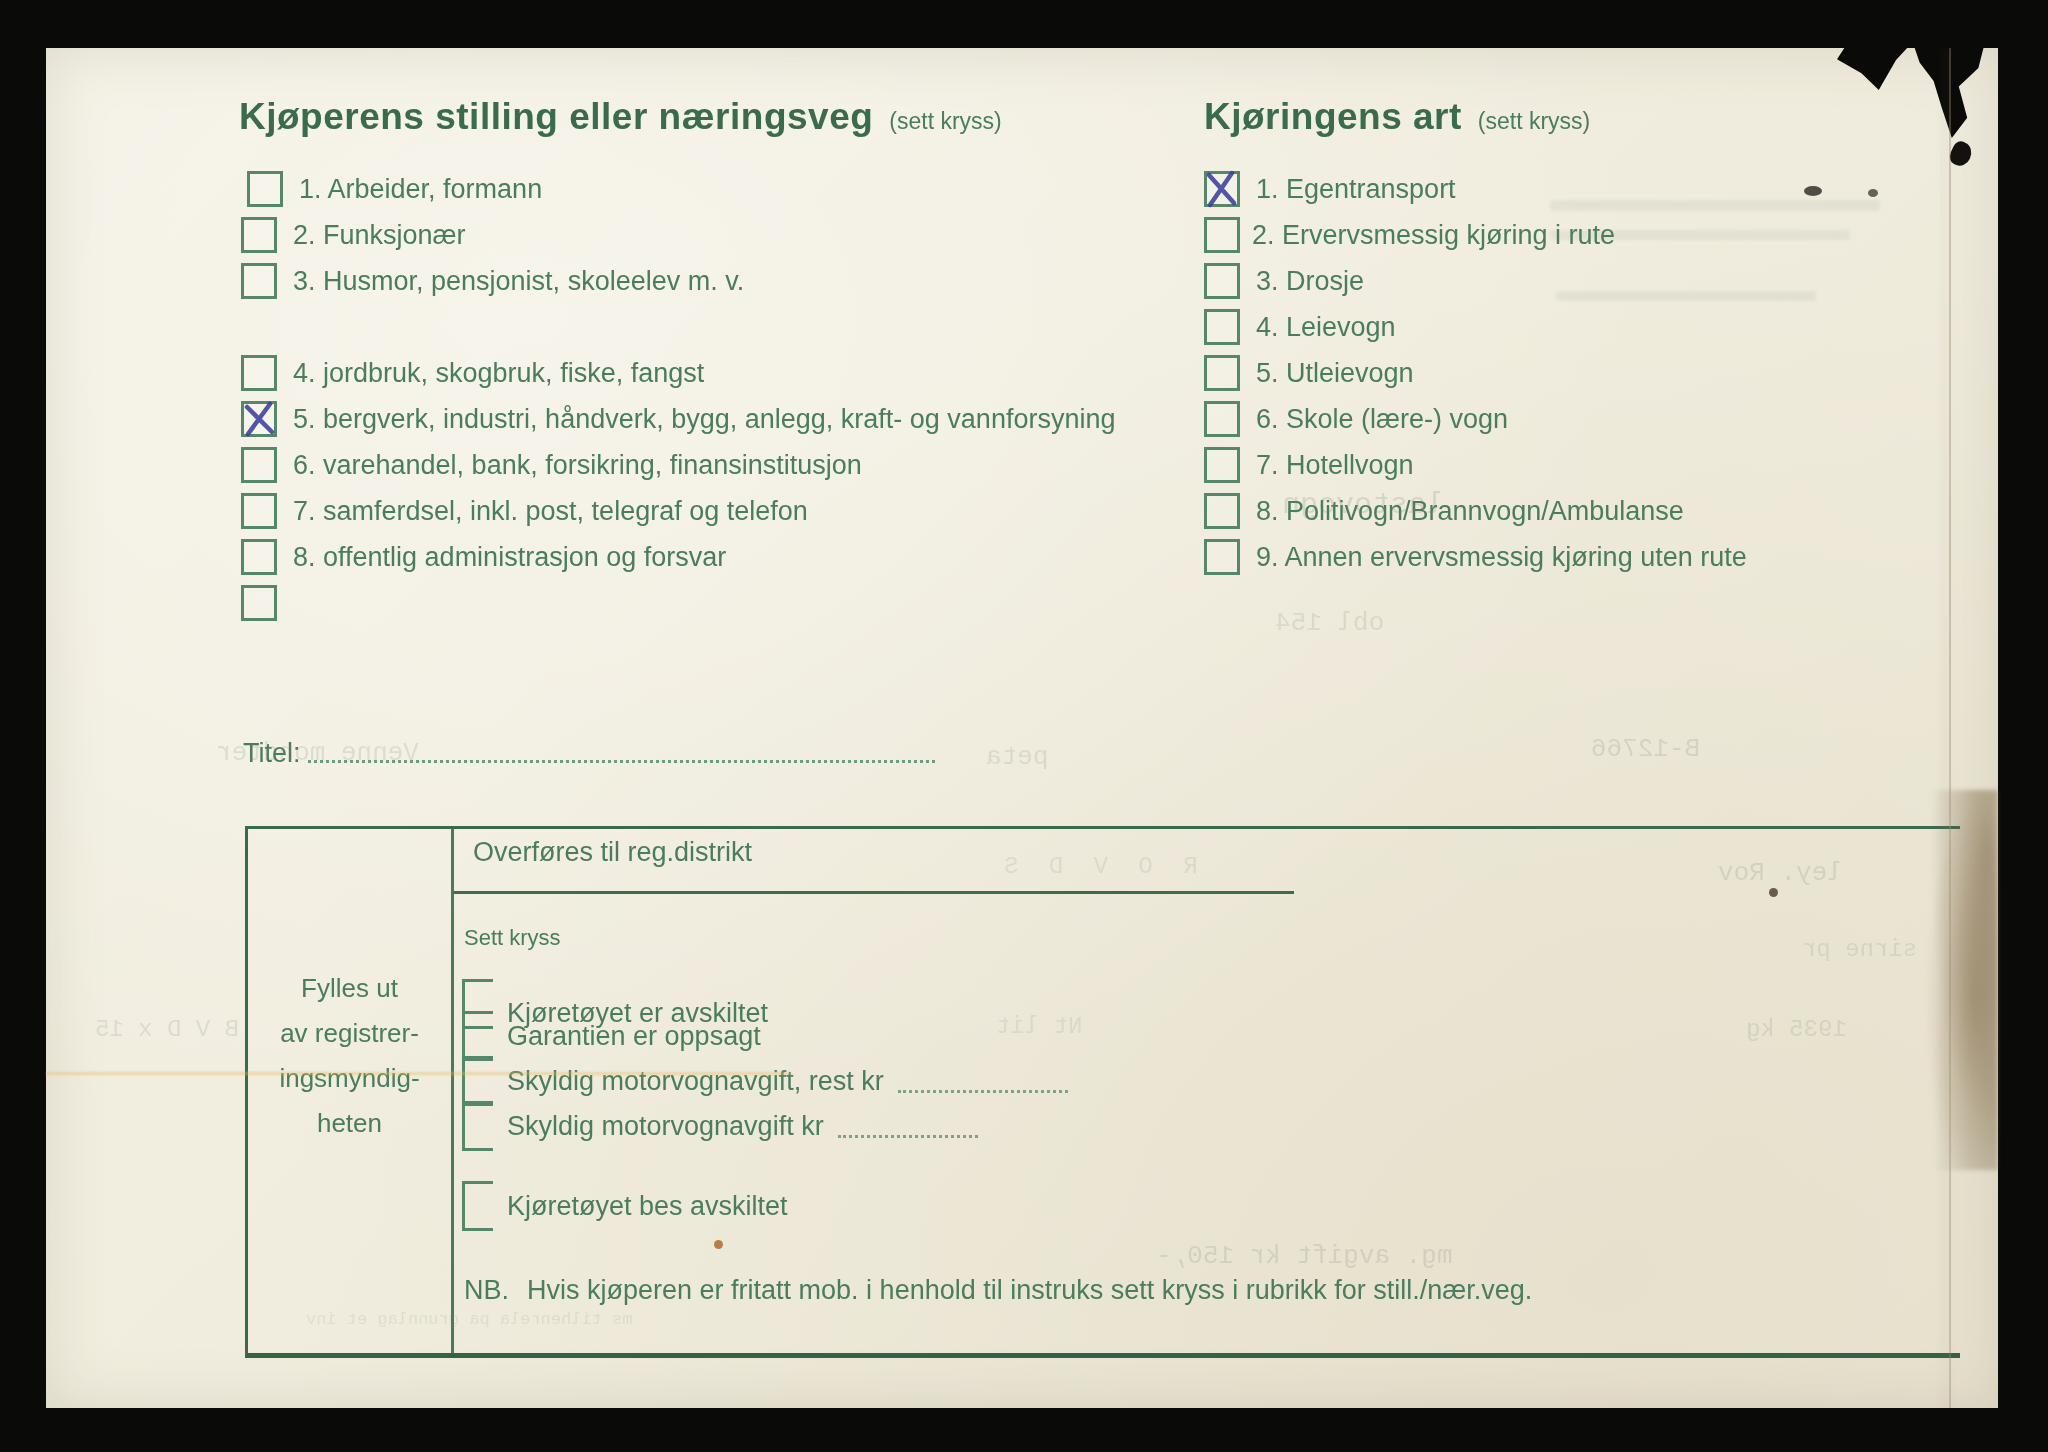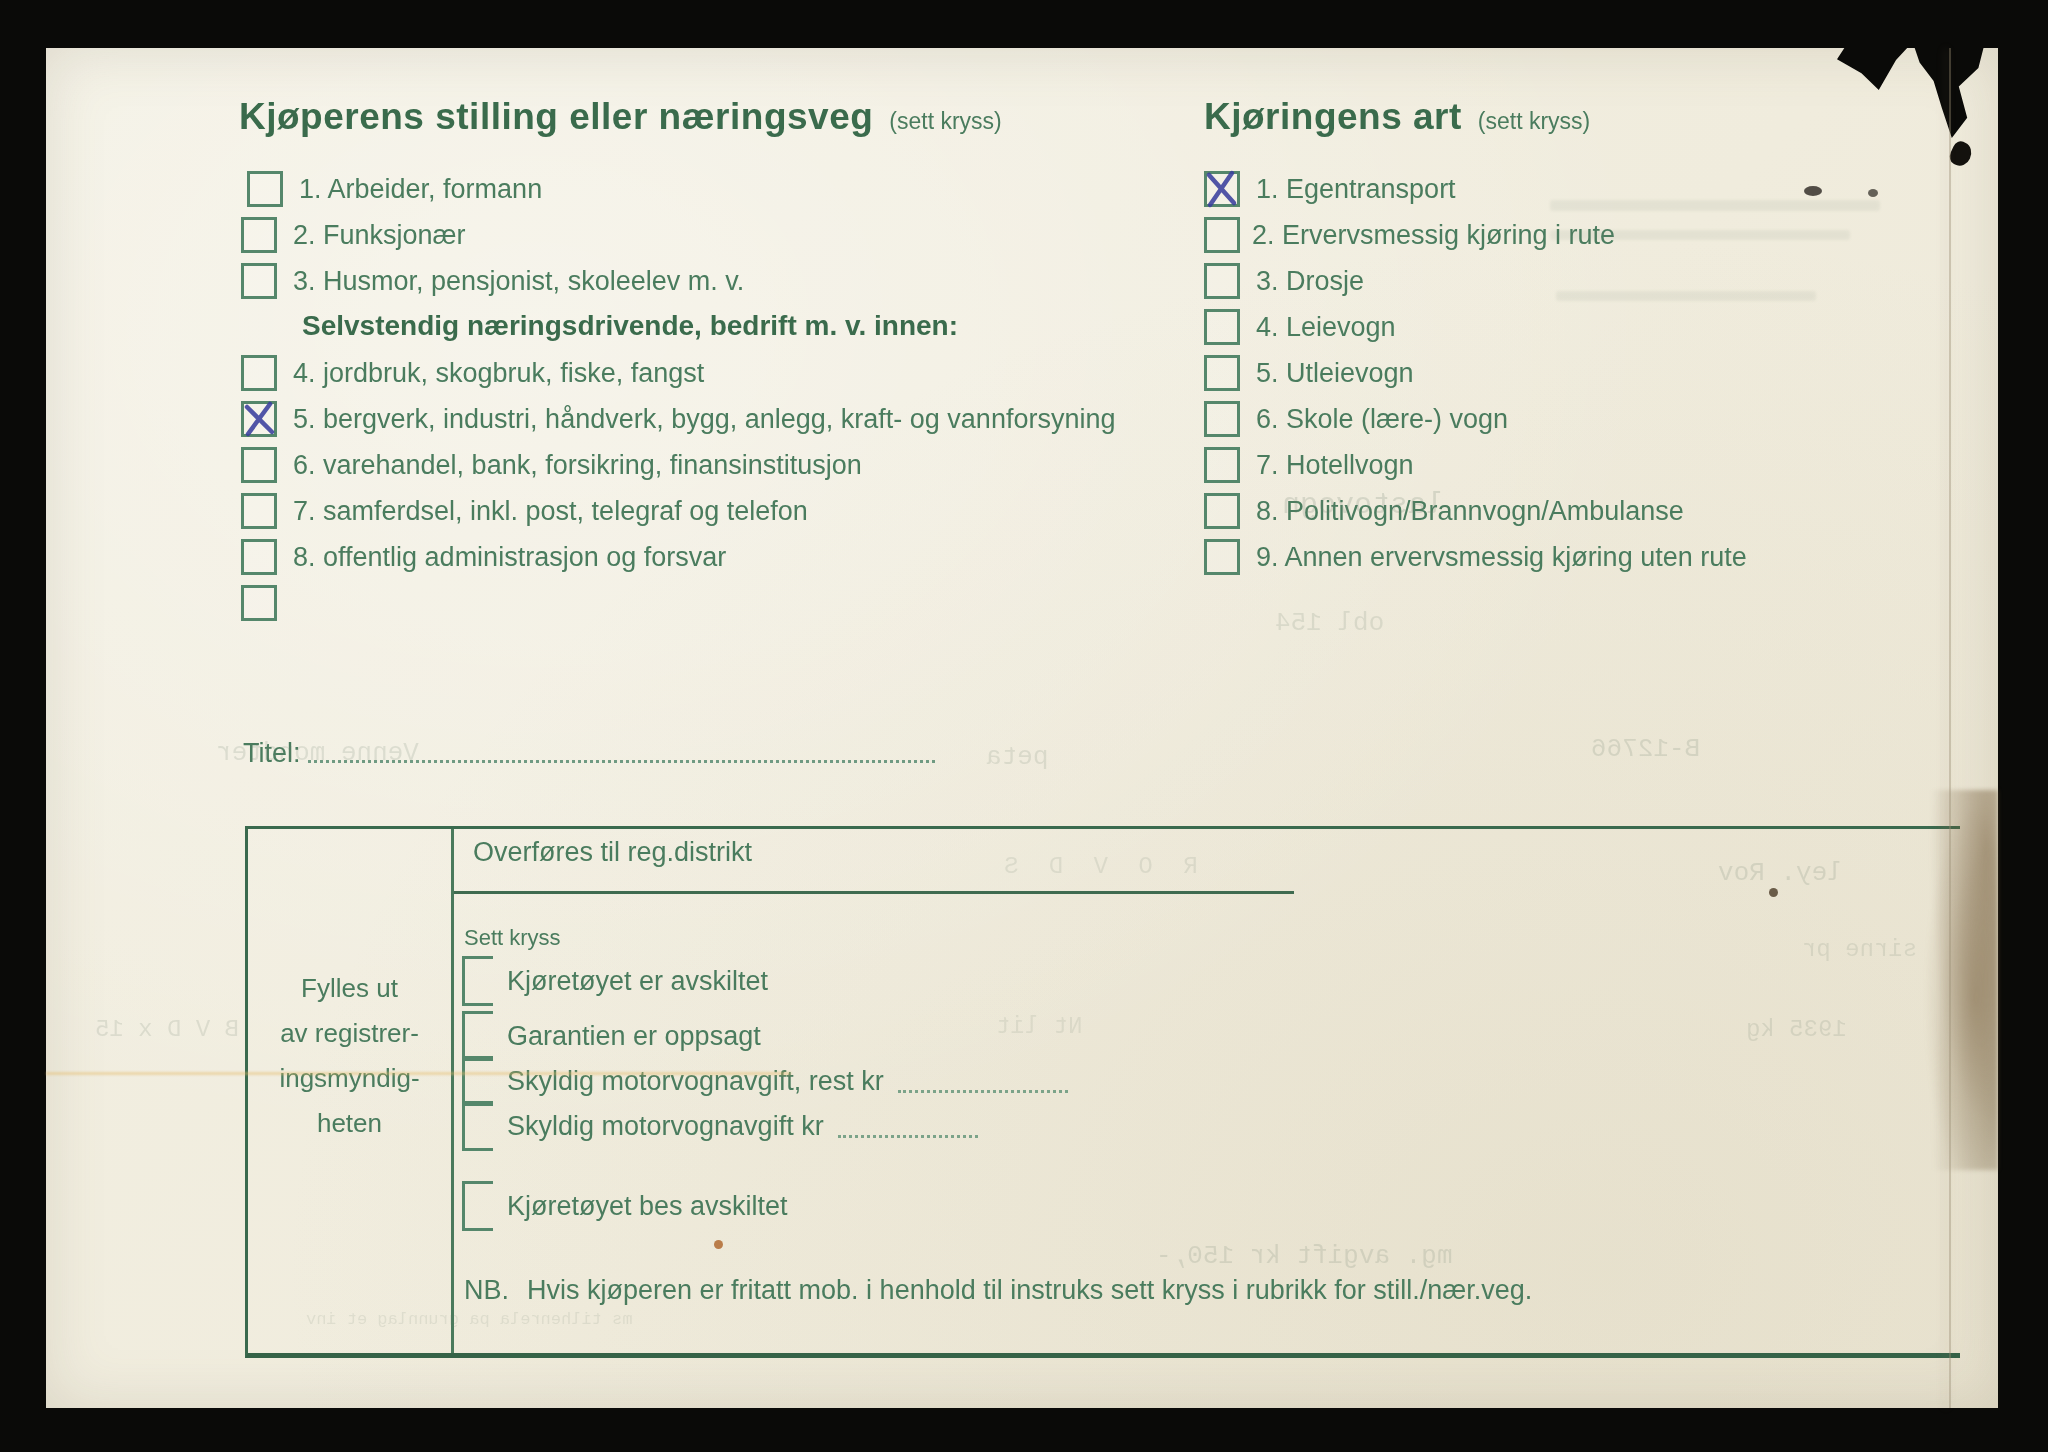--- a/index.html
+++ b/index.html
@@ -63,21 +63,20 @@
     </div>
     <div class="crow" style="left:195px;top:170px;">
       <span class="cbox"></span>
       <span class="ilabel">2. Funksjonær</span>
     </div>
     <div class="crow" style="left:195px;top:216px;">
       <span class="cbox"></span>
       <span class="ilabel">3. Husmor, pensjonist, skoleelev m. v.</span>
     </div>
 
-    <div class="subhead" style="left:256px;top:262px;">Selvstendig næringsdrivende, bedrift m. v. innen:</div>
 
     <div class="crow" style="left:195px;top:308px;">
       <span class="cbox"></span>
       <span class="ilabel">4. jordbruk, skogbruk, fiske, fangst</span>
     </div>
     <div class="crow" style="left:195px;top:354px;">
       <span class="cbox">
         <svg class="xmark" viewBox="0 0 40 40">
           <path d="M8 8 L33 33 M31 5 L9 35" stroke="#3a3f9d" stroke-width="4.5" fill="none" stroke-linecap="round" opacity="0.88"></path>
         </svg>
@@ -156,21 +155,21 @@
 
       <div class="boxtext small" style="left:216px;top:96px;">Sett kryss</div>
 
       <div class="sidelabel">
         <div>Fylles ut</div>
         <div>av registrer-</div>
         <div>ingsmyndig-</div>
         <div>heten</div>
       </div>
 
-      <div class="brkrow" style="left:214px;top:127px;">
+      <div class="brkrow" style="left:214px;top:150px;align-items:flex-end;">
         <span class="brk"></span>
         <span class="boxtext" style="position:static;">Kjøretøyet er avskiltet</span>
       </div>
       <div class="brkrow" style="left:214px;top:182px;">
         <span class="brk"></span>
         <span class="boxtext" style="position:static;">Garantien er oppsagt</span>
       </div>
       <div class="brkrow" style="left:214px;top:227px;">
         <span class="brk"></span>
         <span class="boxtext" style="position:static;">Skyldig motorvognavgift, rest kr</span>

